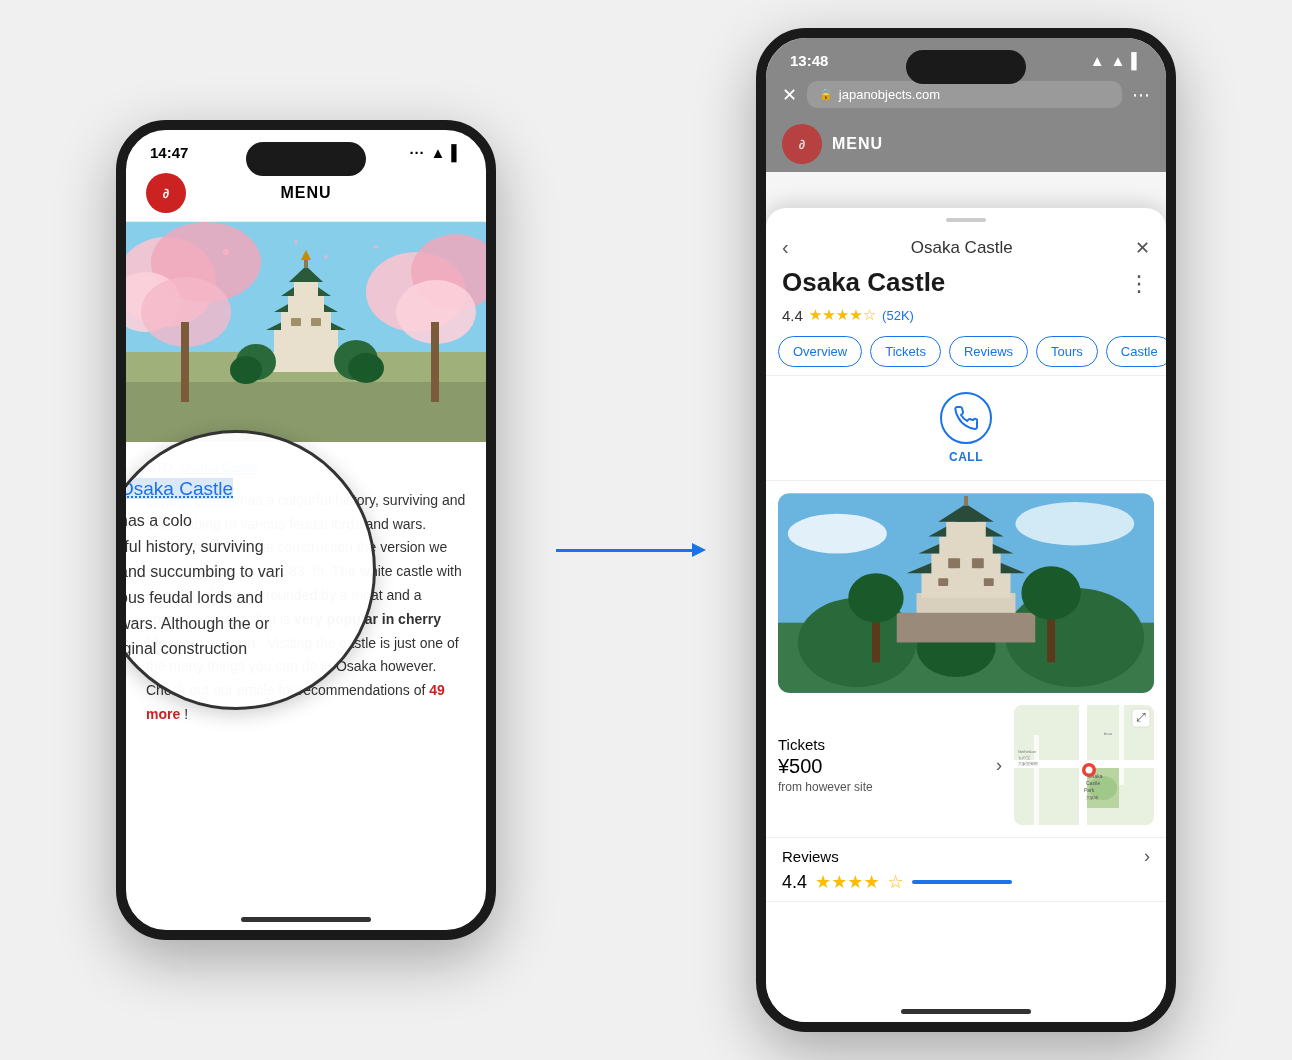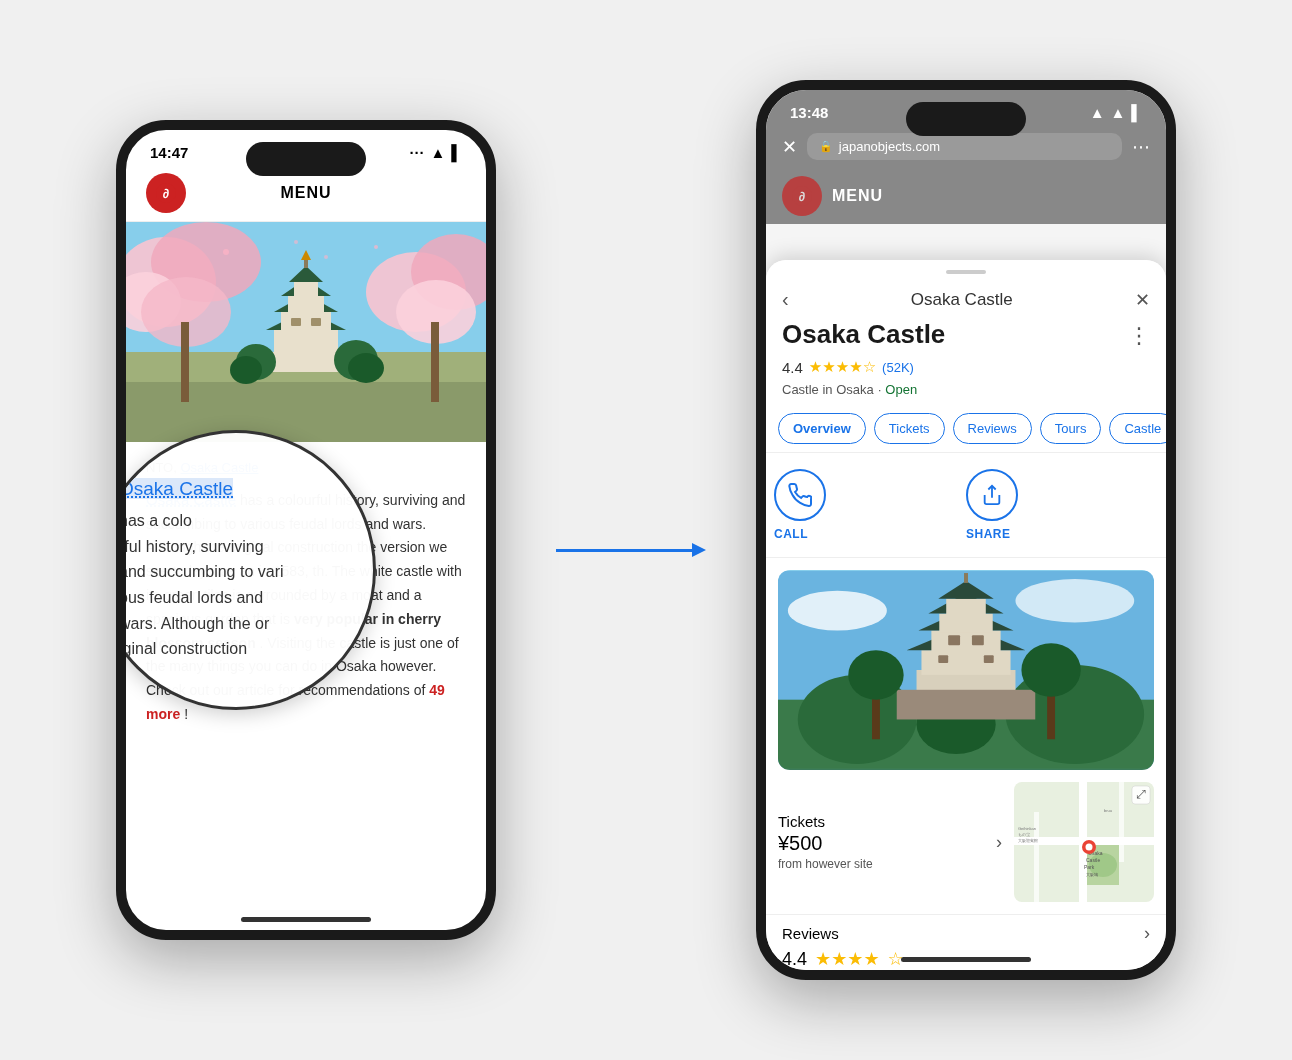--- a/index.html
+++ b/index.html
@@ -207,21 +207,21 @@
       transform: translateX(-50%);
       width: 130px;
       height: 5px;
       background: #333;
       border-radius: 3px;
     }
 
     
     .phone-frame-right {
       width: 420px;
-      height: 900px;
+      height: 1004px;
       background: #f5f5f5;
       border-radius: 50px;
       border: 10px solid #1a1a1a;
       position: relative;
       overflow: hidden;
       box-shadow: 0 20px 60px rgba(0,0,0,0.3);
     }
 
     .phone-frame-right .status-bar {
       background: #888;
@@ -360,34 +360,35 @@
       border: 1.5px solid #1a73e8;
       font-size: 13px;
       color: #1a73e8;
       white-space: nowrap;
       cursor: pointer;
       background: white;
     }
 
     .tab-chip.active {
       background: white;
-      font-weight: 700;
+      font-weight: 400;
     }
 
     .action-row {
       display: flex;
       gap: 0;
       padding: 16px 8px;
       border-bottom: 1px solid #eee;
     }
 
     .action-btn {
       flex: 1;
       display: flex;
       flex-direction: column;
+      align-items: center;
       gap: 6px;
       cursor: pointer;
     }
 
     .action-icon-circle {
       width: 52px;
       height: 52px;
       border-radius: 50%;
       border: 2px solid #1a73e8;
       display: flex;
@@ -631,53 +632,38 @@
         <span class="place-name" style="padding:0; font-size:26px; font-weight:bold;">Osaka Castle</span>
         <span style="font-size:22px; color:#555; padding-top:4px;">⋮</span>
       </div>
 
       <div class="rating-row">
         <span class="rating-num">4.4</span>
         <span class="stars">★★★★☆</span>
         <span class="rating-count">(52K)</span>
       </div>
 
-      <div class="place-type">
-        <span>Castle in Osaka</span>
-        <span> · </span>
-        <span class="open-text">Open</span>
-      </div>
 
       <div class="tabs-row">
         <div class="tab-chip active">Overview</div>
         <div class="tab-chip">Tickets</div>
         <div class="tab-chip">Reviews</div>
         <div class="tab-chip">Tours</div>
         <div class="tab-chip">Castle</div>
       </div>
 
       <div class="action-row">
         <div class="action-btn">
           <div class="action-icon-circle">
             <svg width="24" height="24" viewBox="0 0 24 24" fill="none" stroke="#1a73e8" stroke-width="2">
               <path d="M22 16.92v3a2 2 0 01-2.18 2 19.79 19.79 0 01-8.63-3.07A19.5 19.5 0 013.4 10.8a19.79 19.79 0 01-3.07-8.63A2 2 0 012.2 0h3a2 2 0 012 1.72c.127.96.361 1.903.7 2.81a2 2 0 01-.45 2.11L6.09 7.91a16 16 0 006 6l1.27-1.27a2 2 0 012.11-.45c.907.339 1.85.573 2.81.7A2 2 0 0122 14.92z" transform="translate(1,1)"></path>
             </svg>
           </div>
           <span class="action-label">CALL</span>
         </div>
-        <div class="action-btn">
-          <div class="action-icon-circle">
-            <svg width="22" height="22" viewBox="0 0 24 24" fill="none" stroke="#1a73e8" stroke-width="2">
-              <path d="M4 12v8a2 2 0 002 2h12a2 2 0 002-2v-8"></path>
-              <polyline points="16 6 12 2 8 6"></polyline>
-              <line x1="12" y1="2" x2="12" y2="15"></line>
-            </svg>
-          </div>
-          <span class="action-label">SHARE</span>
-        </div>
       </div>
 
       <div class="castle-photo">
         <svg width="100%" height="200" viewBox="0 0 380 200" style="position:absolute;top:0;left:0;">
 
           <rect width="380" height="200" fill="#6ab4e0"></rect>
 
           <ellipse cx="60" cy="40" rx="50" ry="20" fill="white" opacity="0.8"></ellipse>
           <ellipse cx="300" cy="30" rx="60" ry="22" fill="white" opacity="0.7"></ellipse>
 

